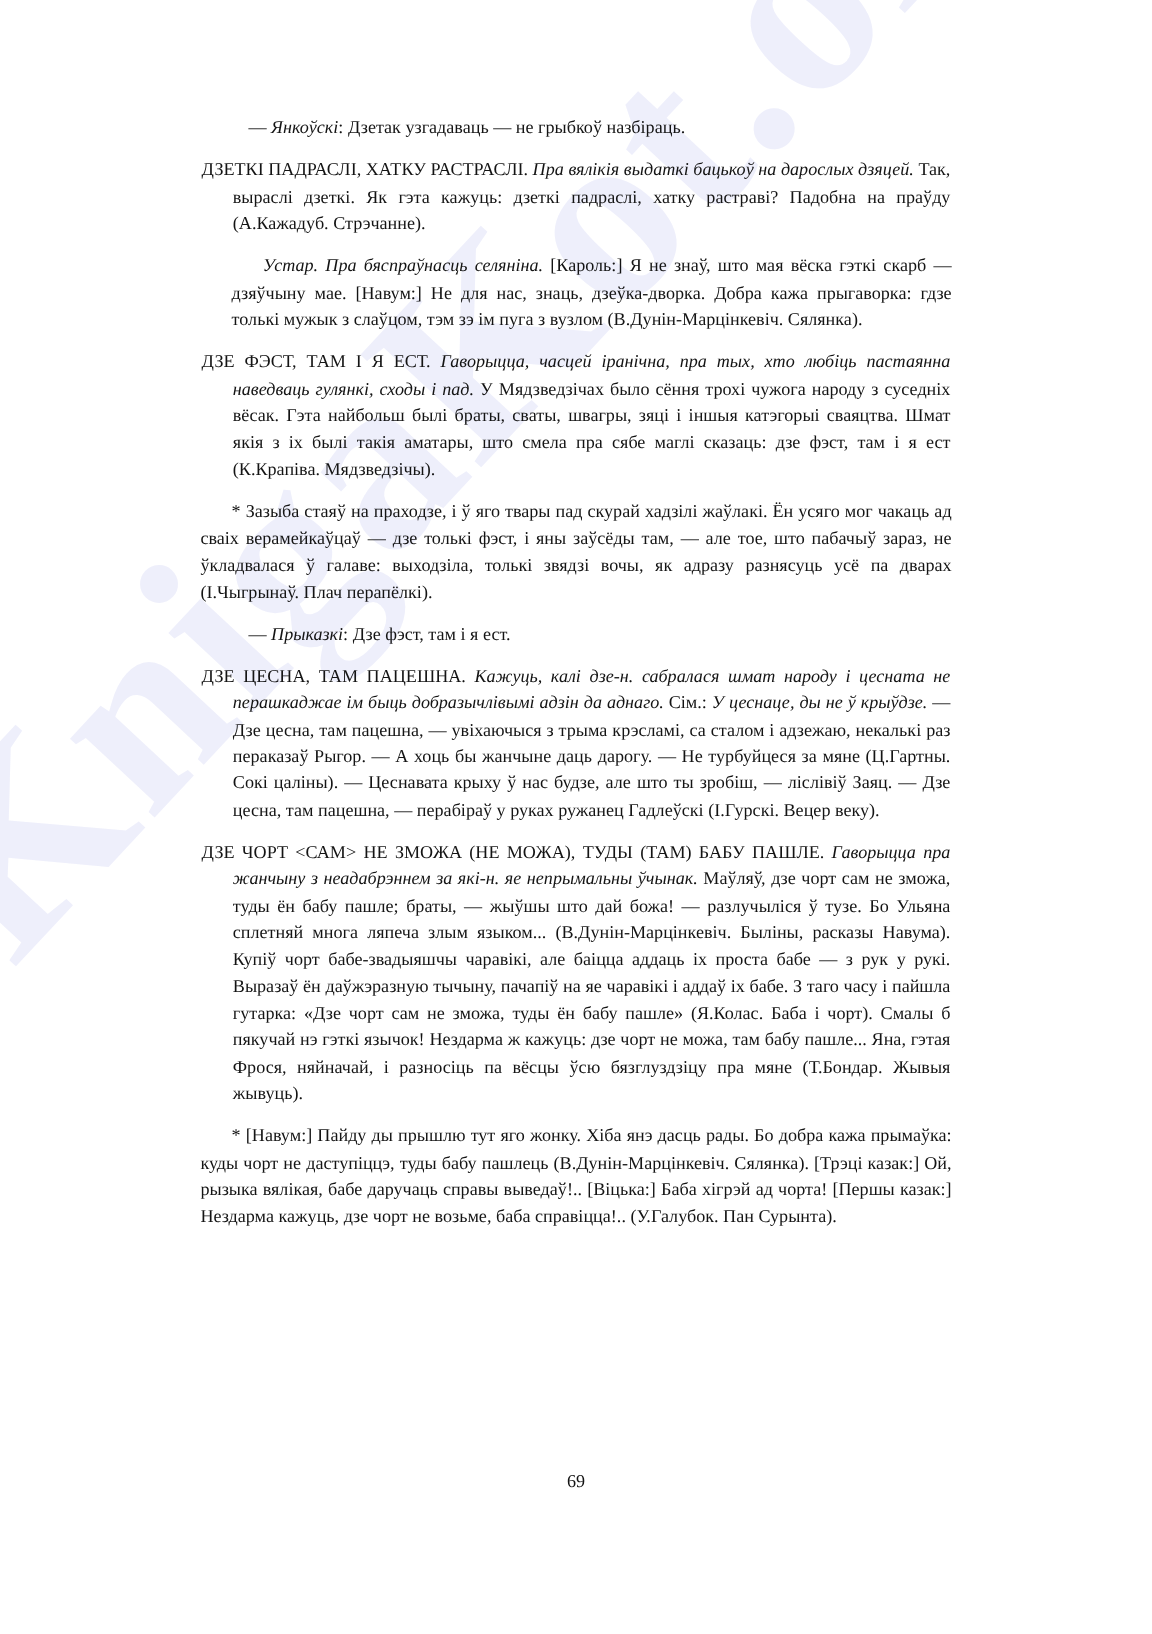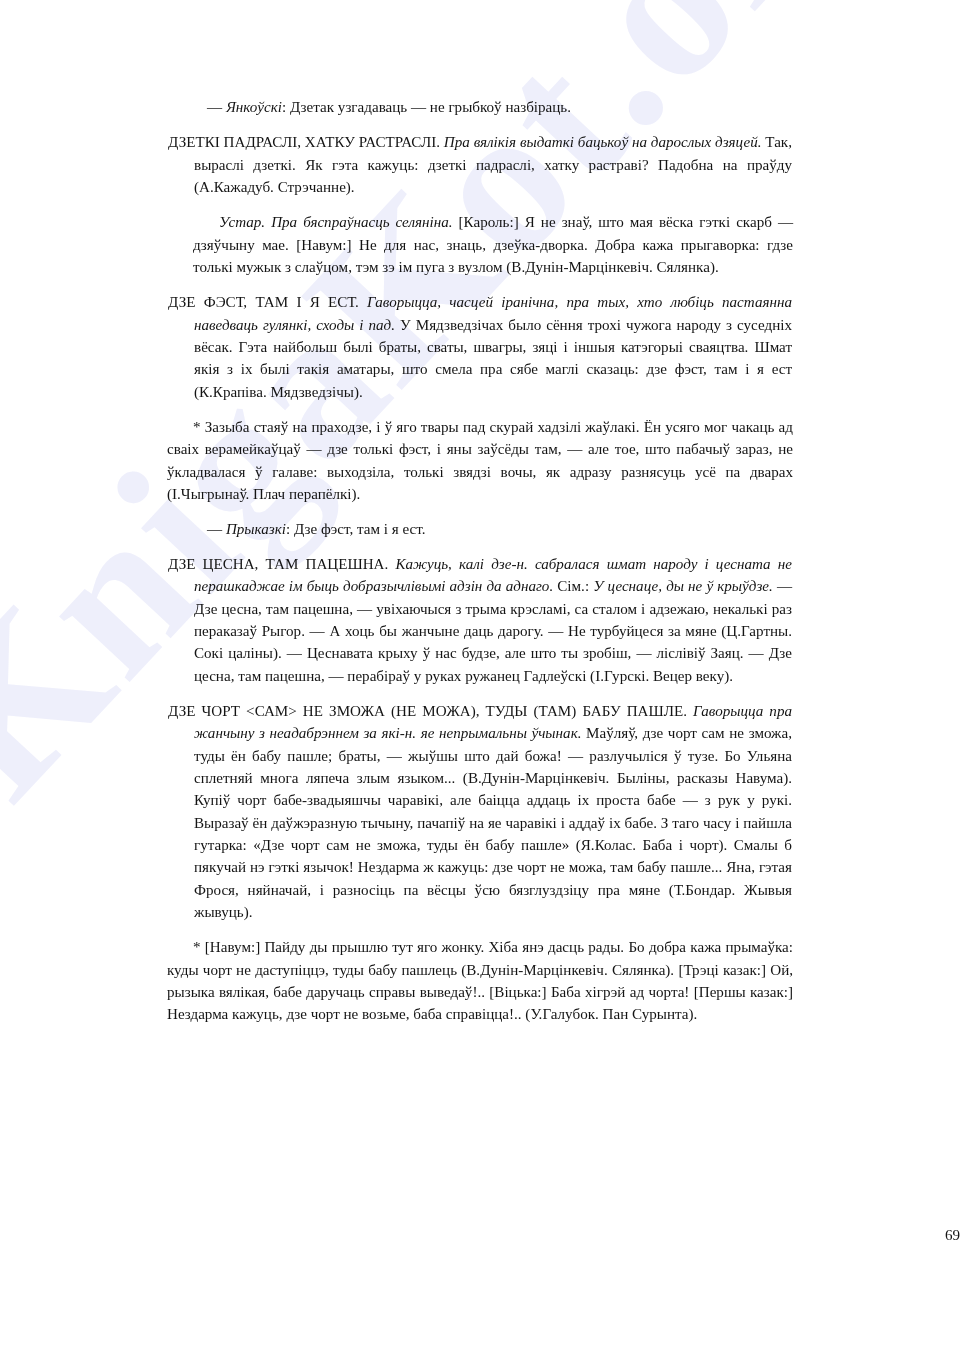--- a/index.html
+++ b/index.html
@@ -92,21 +92,21 @@
 
   i, .it {
     font-style: italic;
   }
 
   #page-number {
     position: absolute;
     left: 0;
     right: 0;
     top: 1227px;
-    text-align: right;
+    text-align: center;
     font-size: 15.1px;
     z-index: 3;
     font-family: "Liberation Serif", "DejaVu Serif", serif;
   }
 </style>
 </head>
 <body>
 
 <div id="watermark-layer">
   <div id="watermark-text">KnigaKot.org</div>

